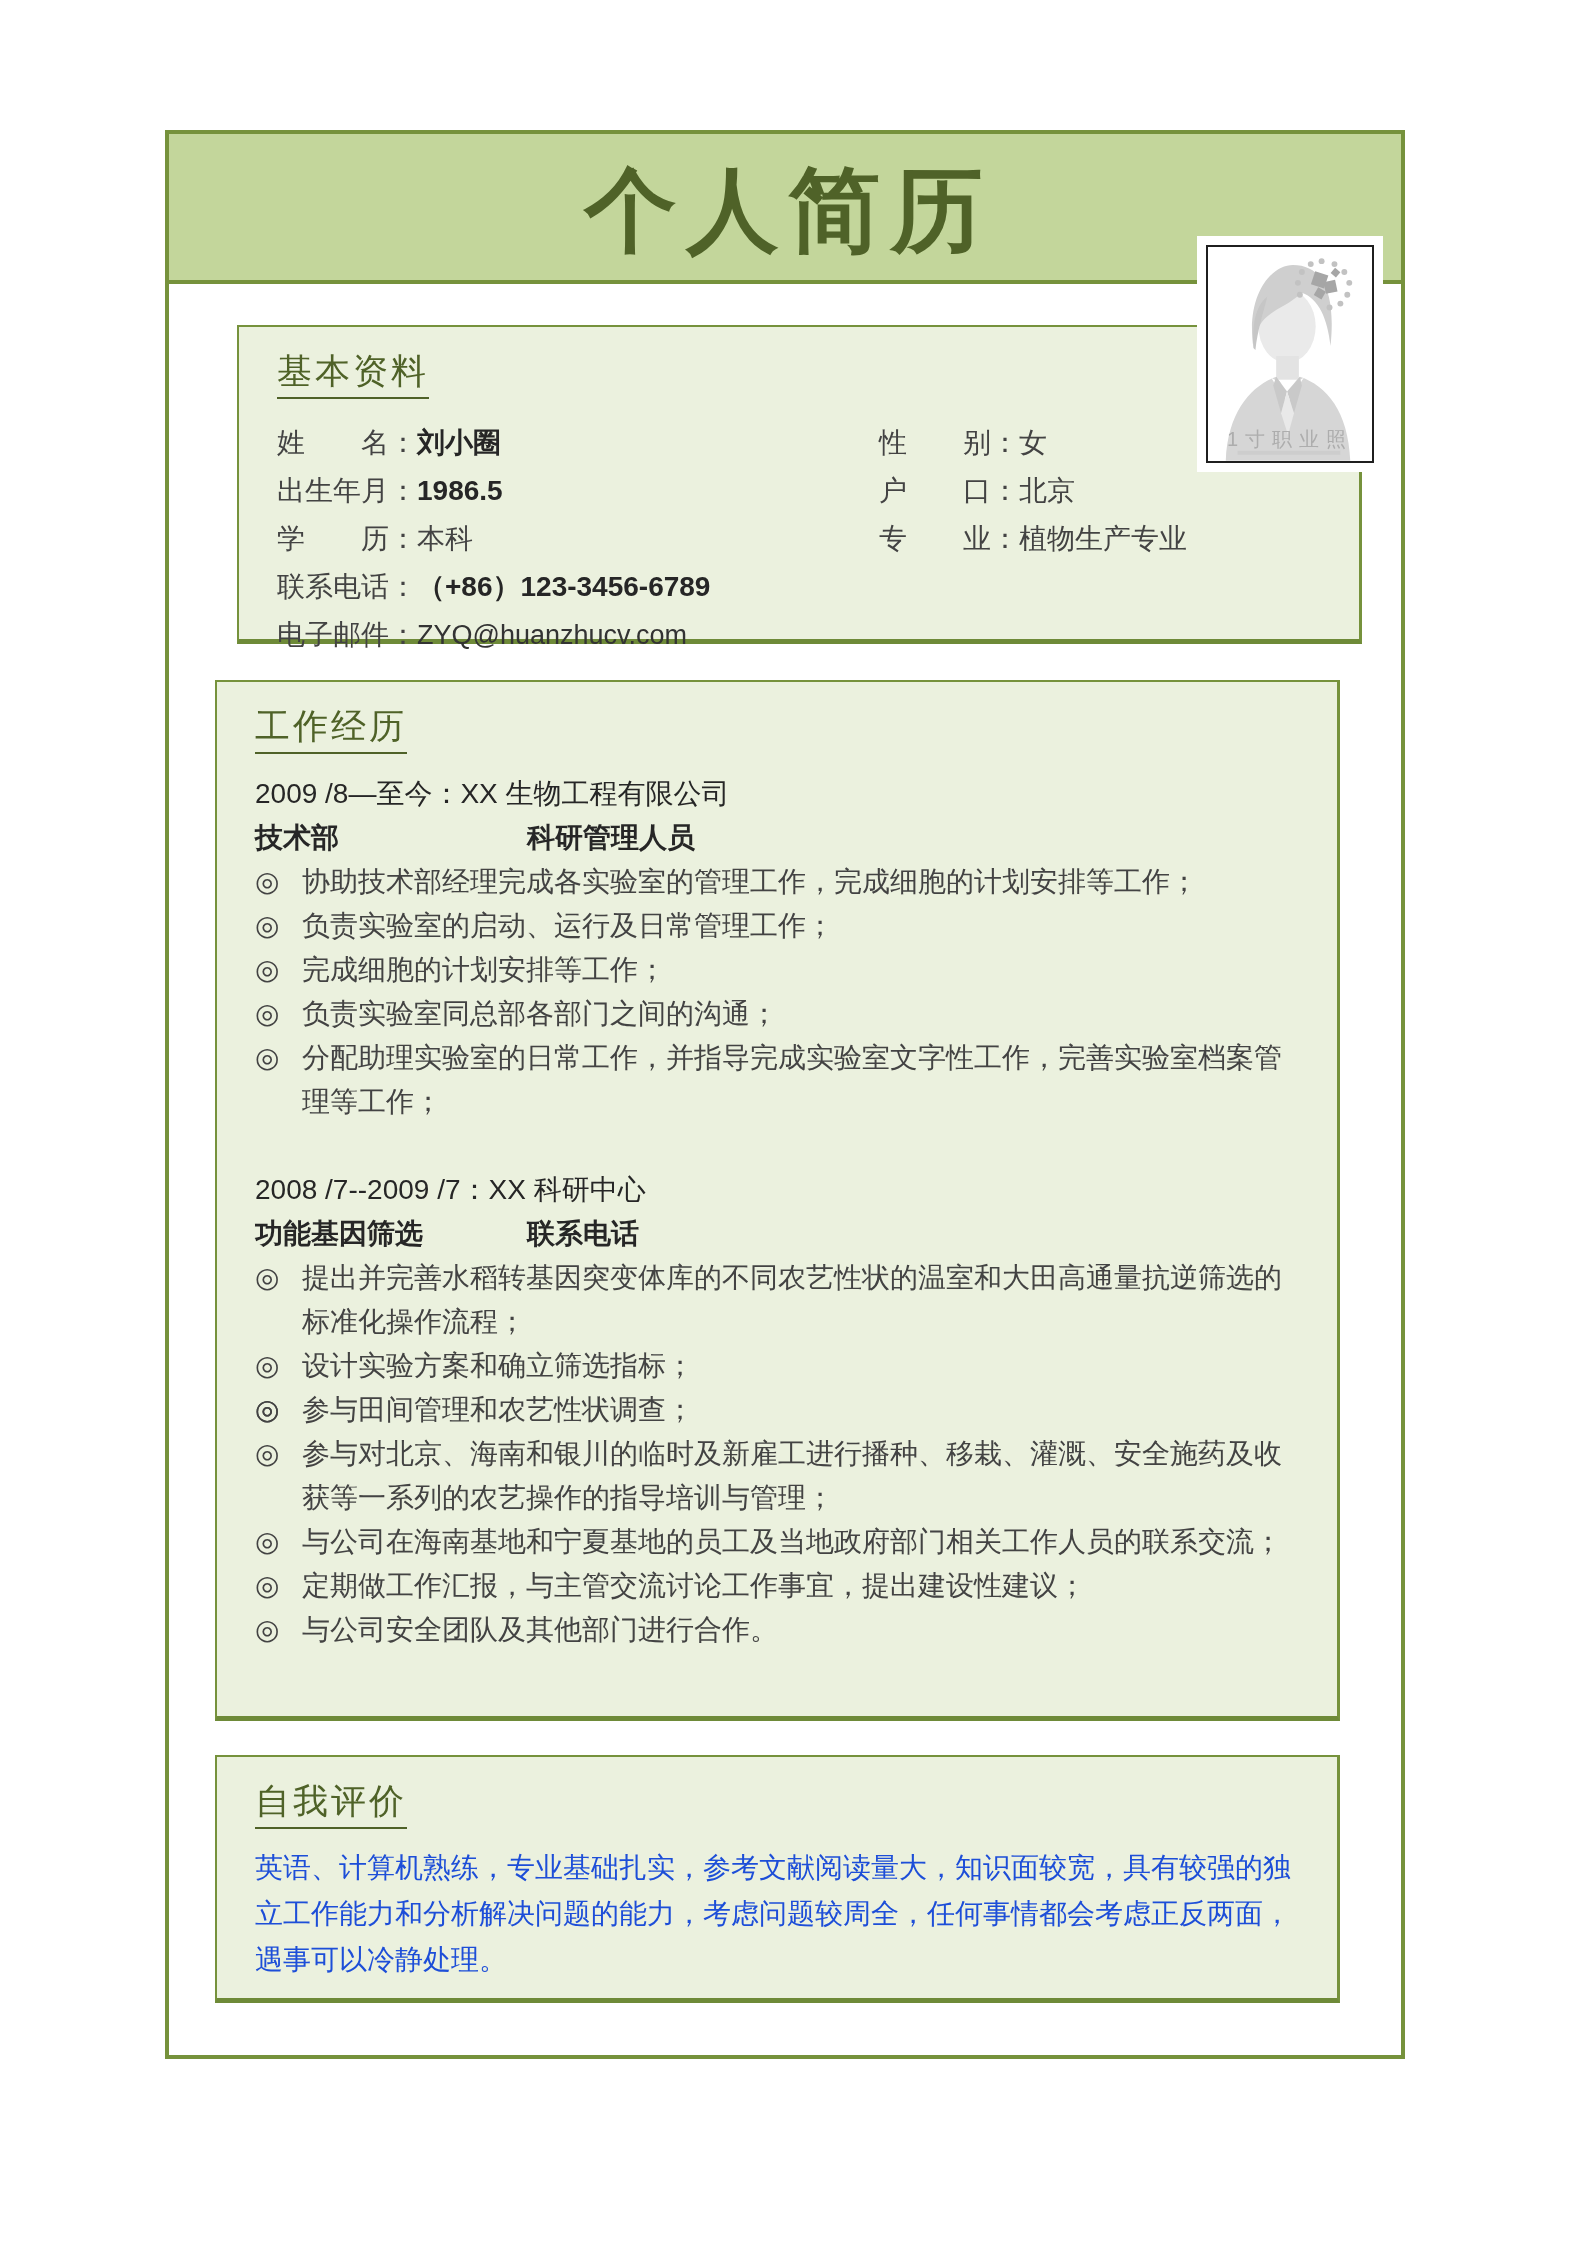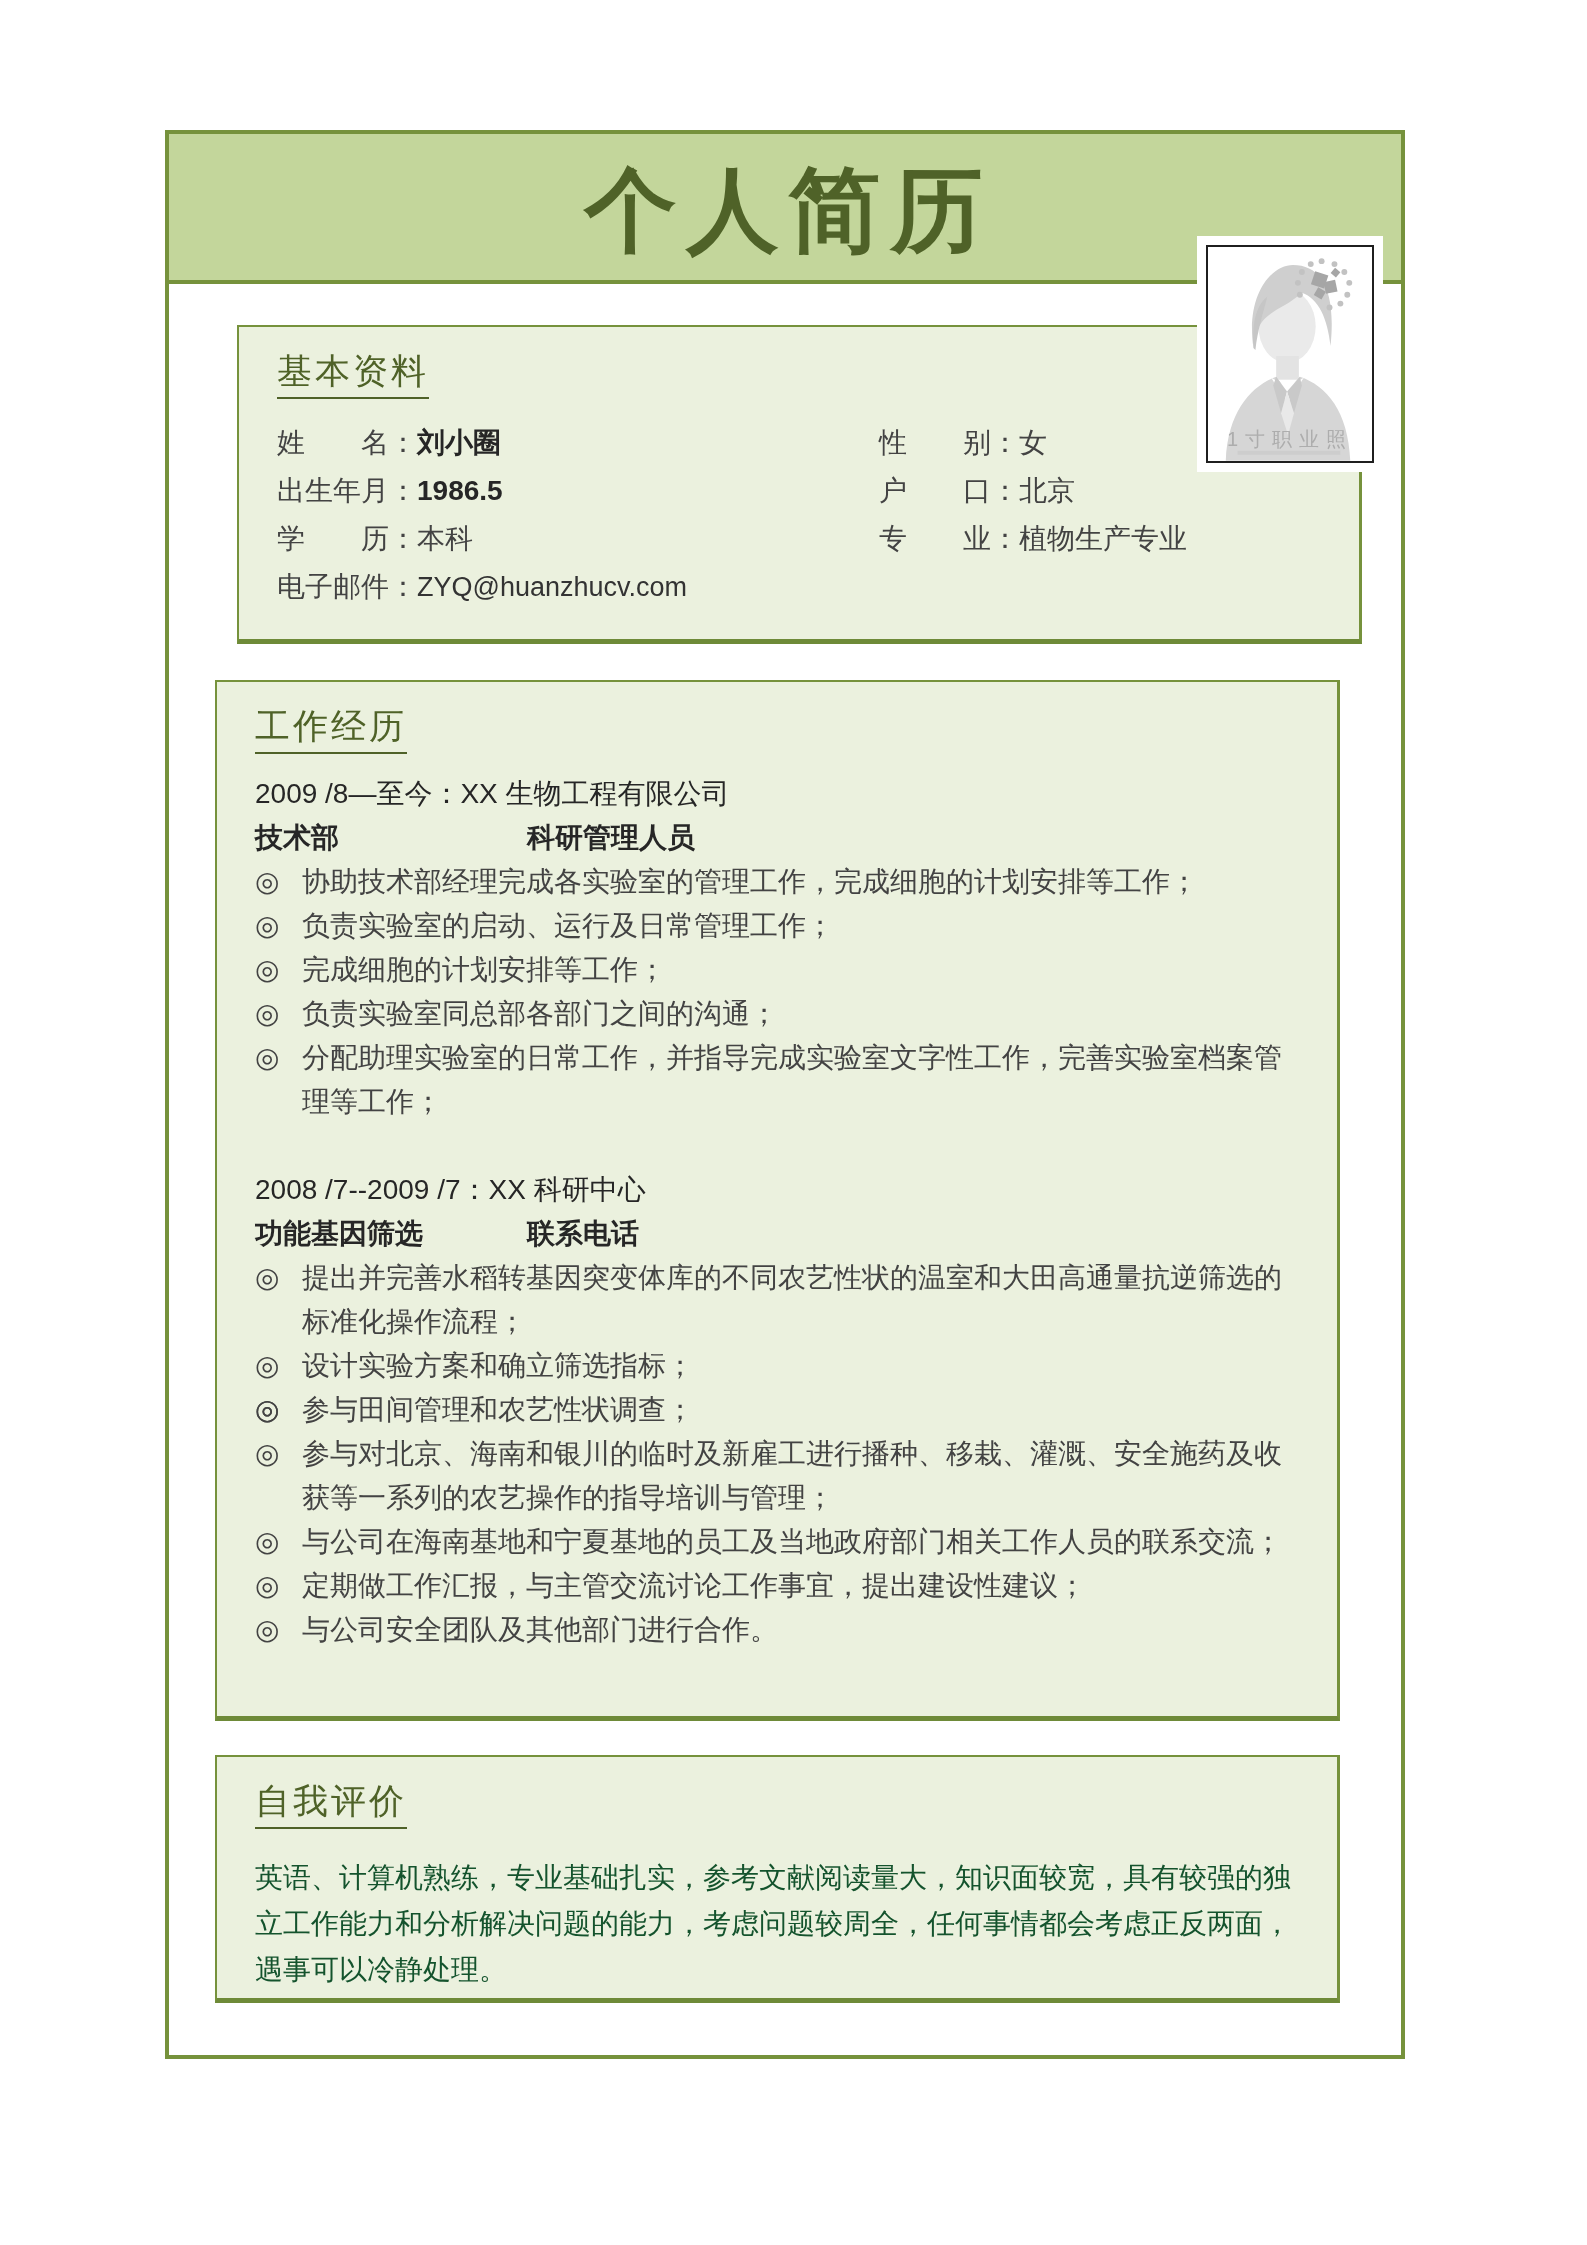--- a/index.html
+++ b/index.html
@@ -108,21 +108,21 @@
     font-weight:normal; color:#262626; line-height:44px;
     font-family:"Liberation Sans","DejaVu Sans",sans-serif;
     font-size:28px;
   }
   .job-sub { font-weight:bold; color:#262626; line-height:44px; }
   .j-dept { display:inline-block; min-width:272px; }
   ul.bullets { margin:0; padding:0; list-style:none; }
   li.bullet { position:relative; padding-left:47px; line-height:44px; color:#434343; }
   .b-glyph { position:absolute; left:0; top:0; }
   
-  .eval-text { margin-top:26px; line-height:46px; color:#14532d; width:1050px; }
+  .eval-text { margin-top:16px; line-height:46px; color:#1d4ed8; width:1050px; }
 </style>
 </head>
 <body>
 
 <div class="frame">
 
   <div class="band">
     <div class="band-title">个人简历</div>
   </div>
 </div>
@@ -181,20 +181,23 @@
   </div>
 
   <div class="field-row">
     <span class="f-label">出生年月：</span><span class="f-value v-bold-sans">1986.5</span>
   </div>
 
   <div class="field-row">
     <span class="f-label">学　　历：</span><span class="f-value v-serif">本科</span>
   </div>
 
+  <div class="field-row">
+    <span class="f-label">联系电话：</span><span class="f-value v-bold-sans">（+86）123-3456-6789</span>
+  </div>
 
   <div class="field-row">
     <span class="f-label">电子邮件：</span><span class="f-value v-sans">ZYQ@huanzhucv.com</span>
   </div>
 </div>
     <div class="col col-right">
   <div class="field-row">
     <span class="f-label">性　　别：</span><span class="f-value v-serif">女</span>
   </div>
 

